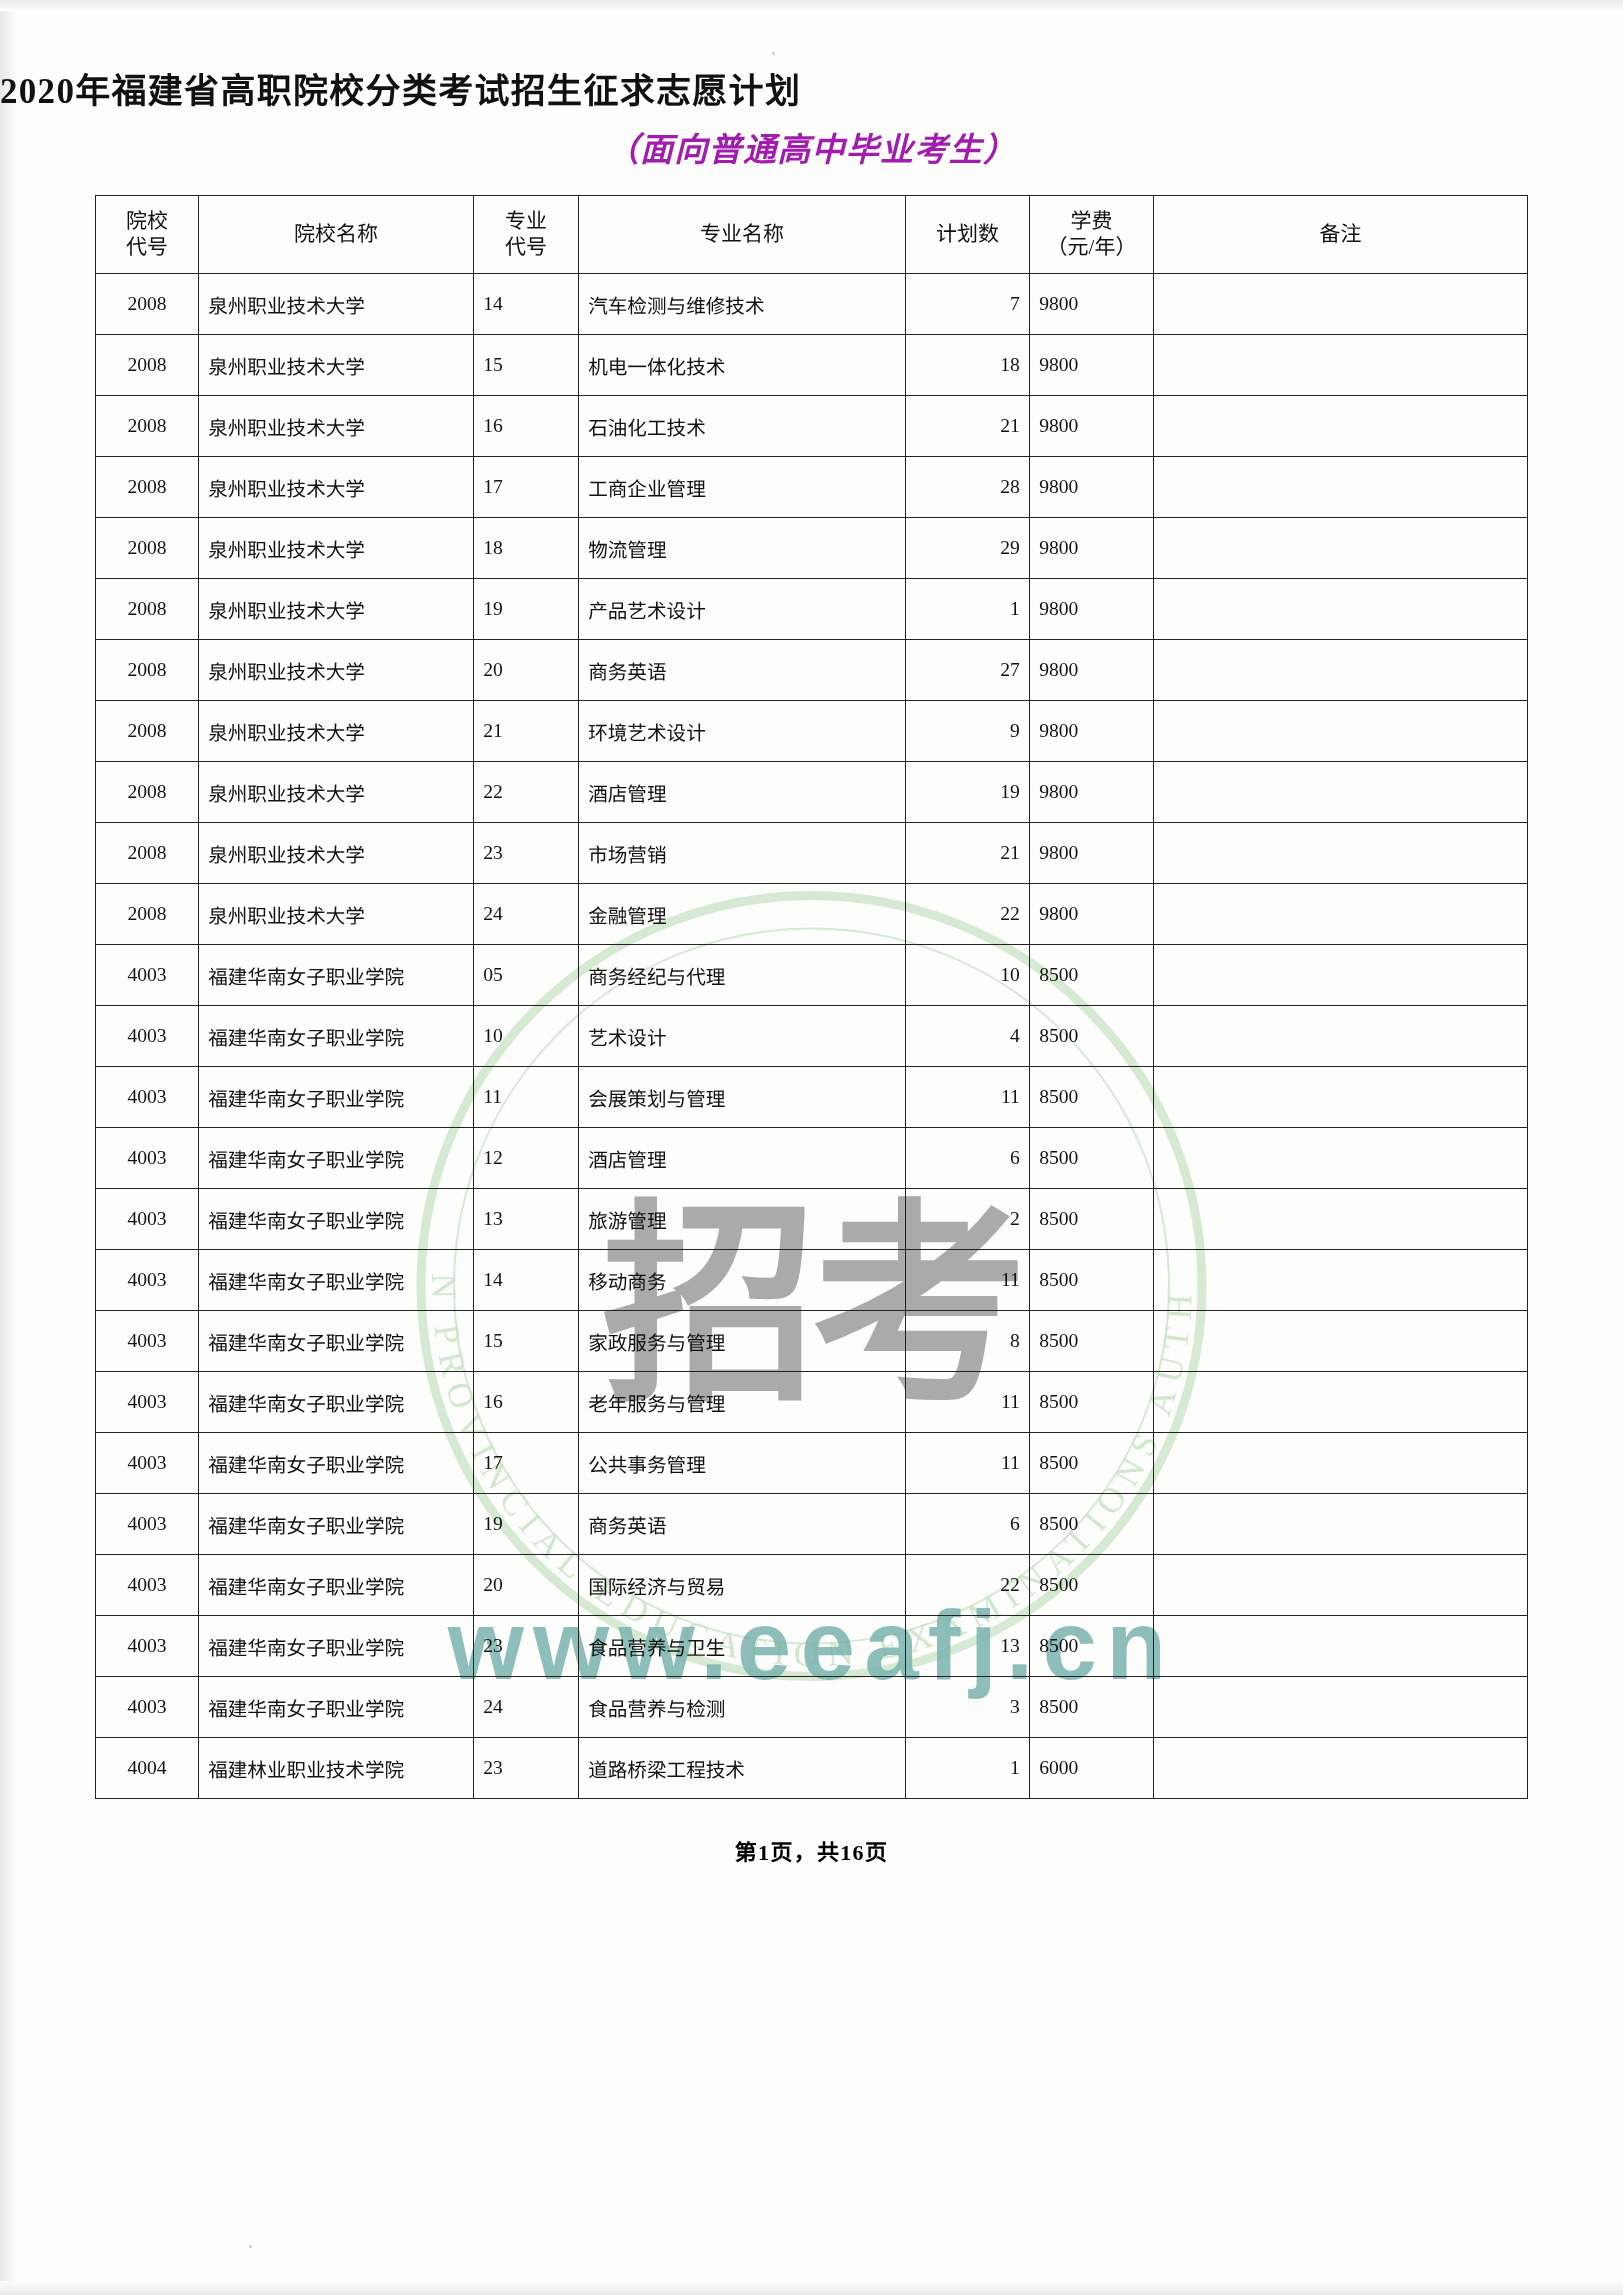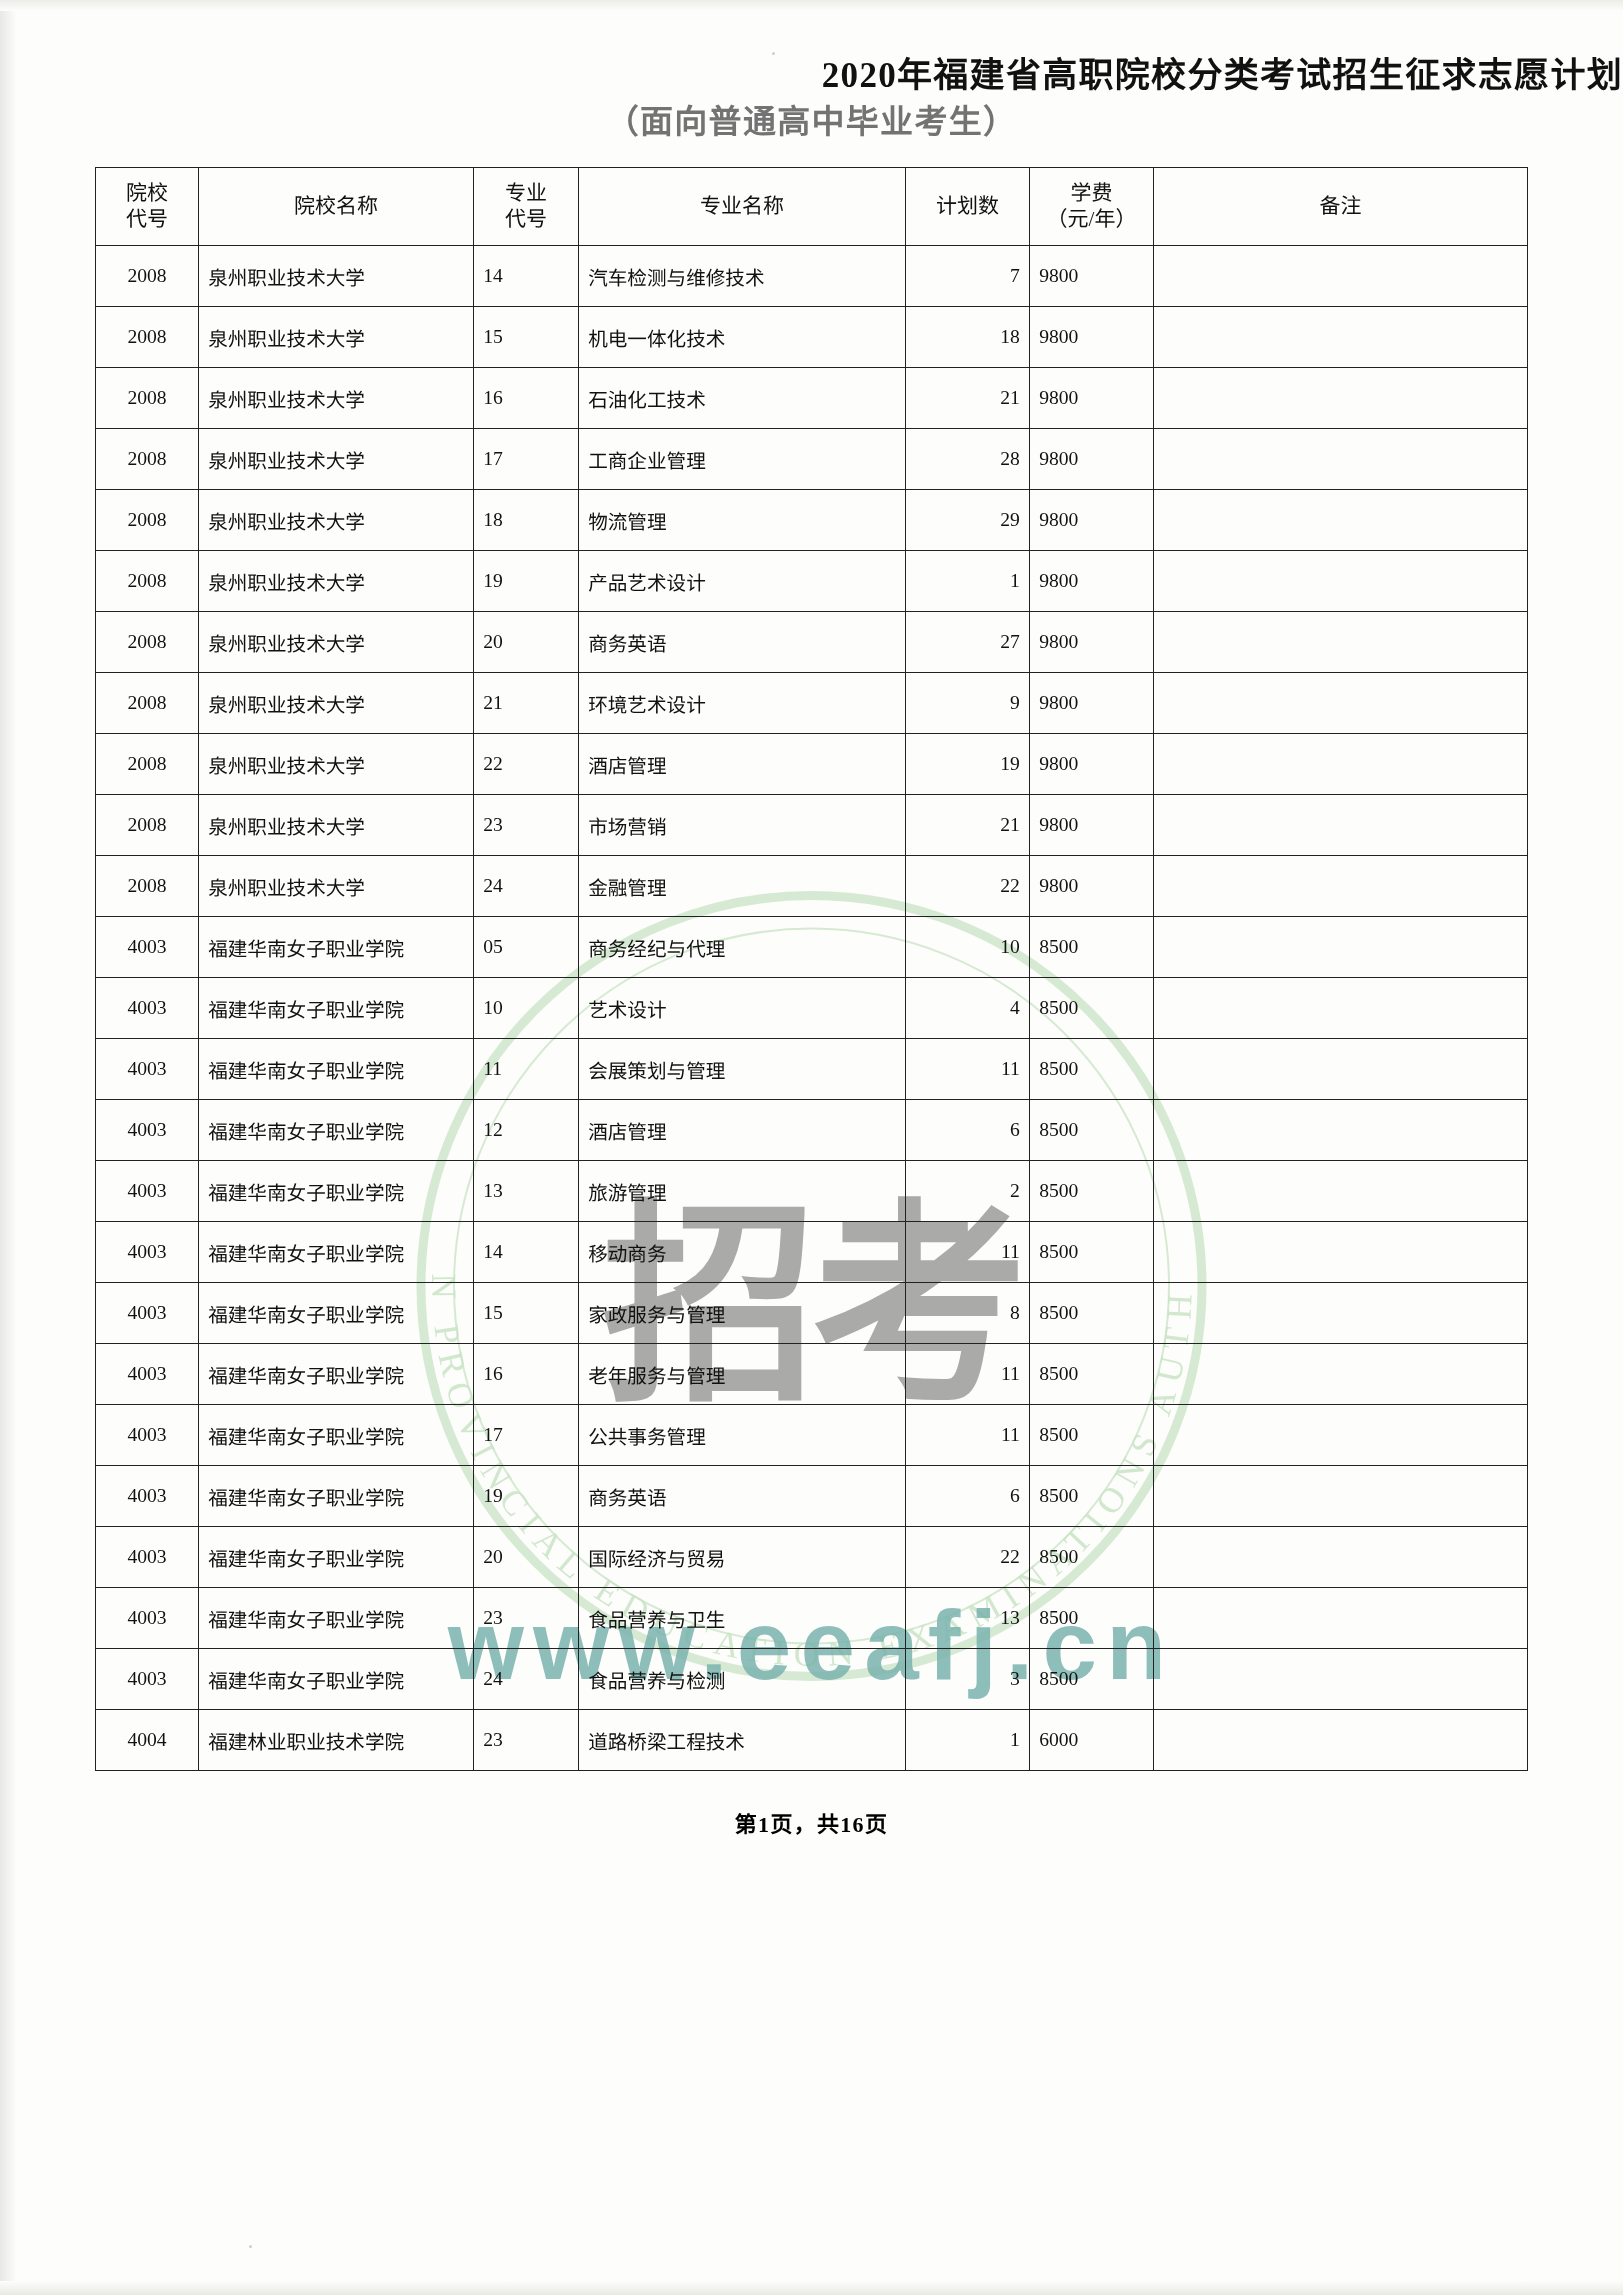--- a/index.html
+++ b/index.html
@@ -120,38 +120,39 @@
     opacity: .85;
   }
 
   
   .content {
     position: relative;
     z-index: 3;
     padding: 0;
   }
   .doc-title {
-    text-align: right;
+    text-align: left;
     font-size: 35px;
     font-weight: bold;
     color: #111;
     letter-spacing: 1.3px;
     margin: 0;
-    padding-top: 52px;
+    padding-top: 68px;
     line-height: 1.35;
     font-family: "Liberation Serif", "DejaVu Serif", serif;
   }
   .doc-subtitle {
     text-align: center;
     font-size: 33px;
     font-weight: bold;
-    color: #737373;
+    color: #a21caf;
     letter-spacing: 1.3px;
     line-height: 1.4;
-    margin: 0 0 22px 0;
+    margin: 12px 0 22px 0;
+    font-style: italic;
   }
 
   table.plan {
     border-collapse: collapse;
     margin: 0 auto;
     width: 1433px;
     table-layout: fixed;
     background: transparent;
   }
   table.plan th, table.plan td {

